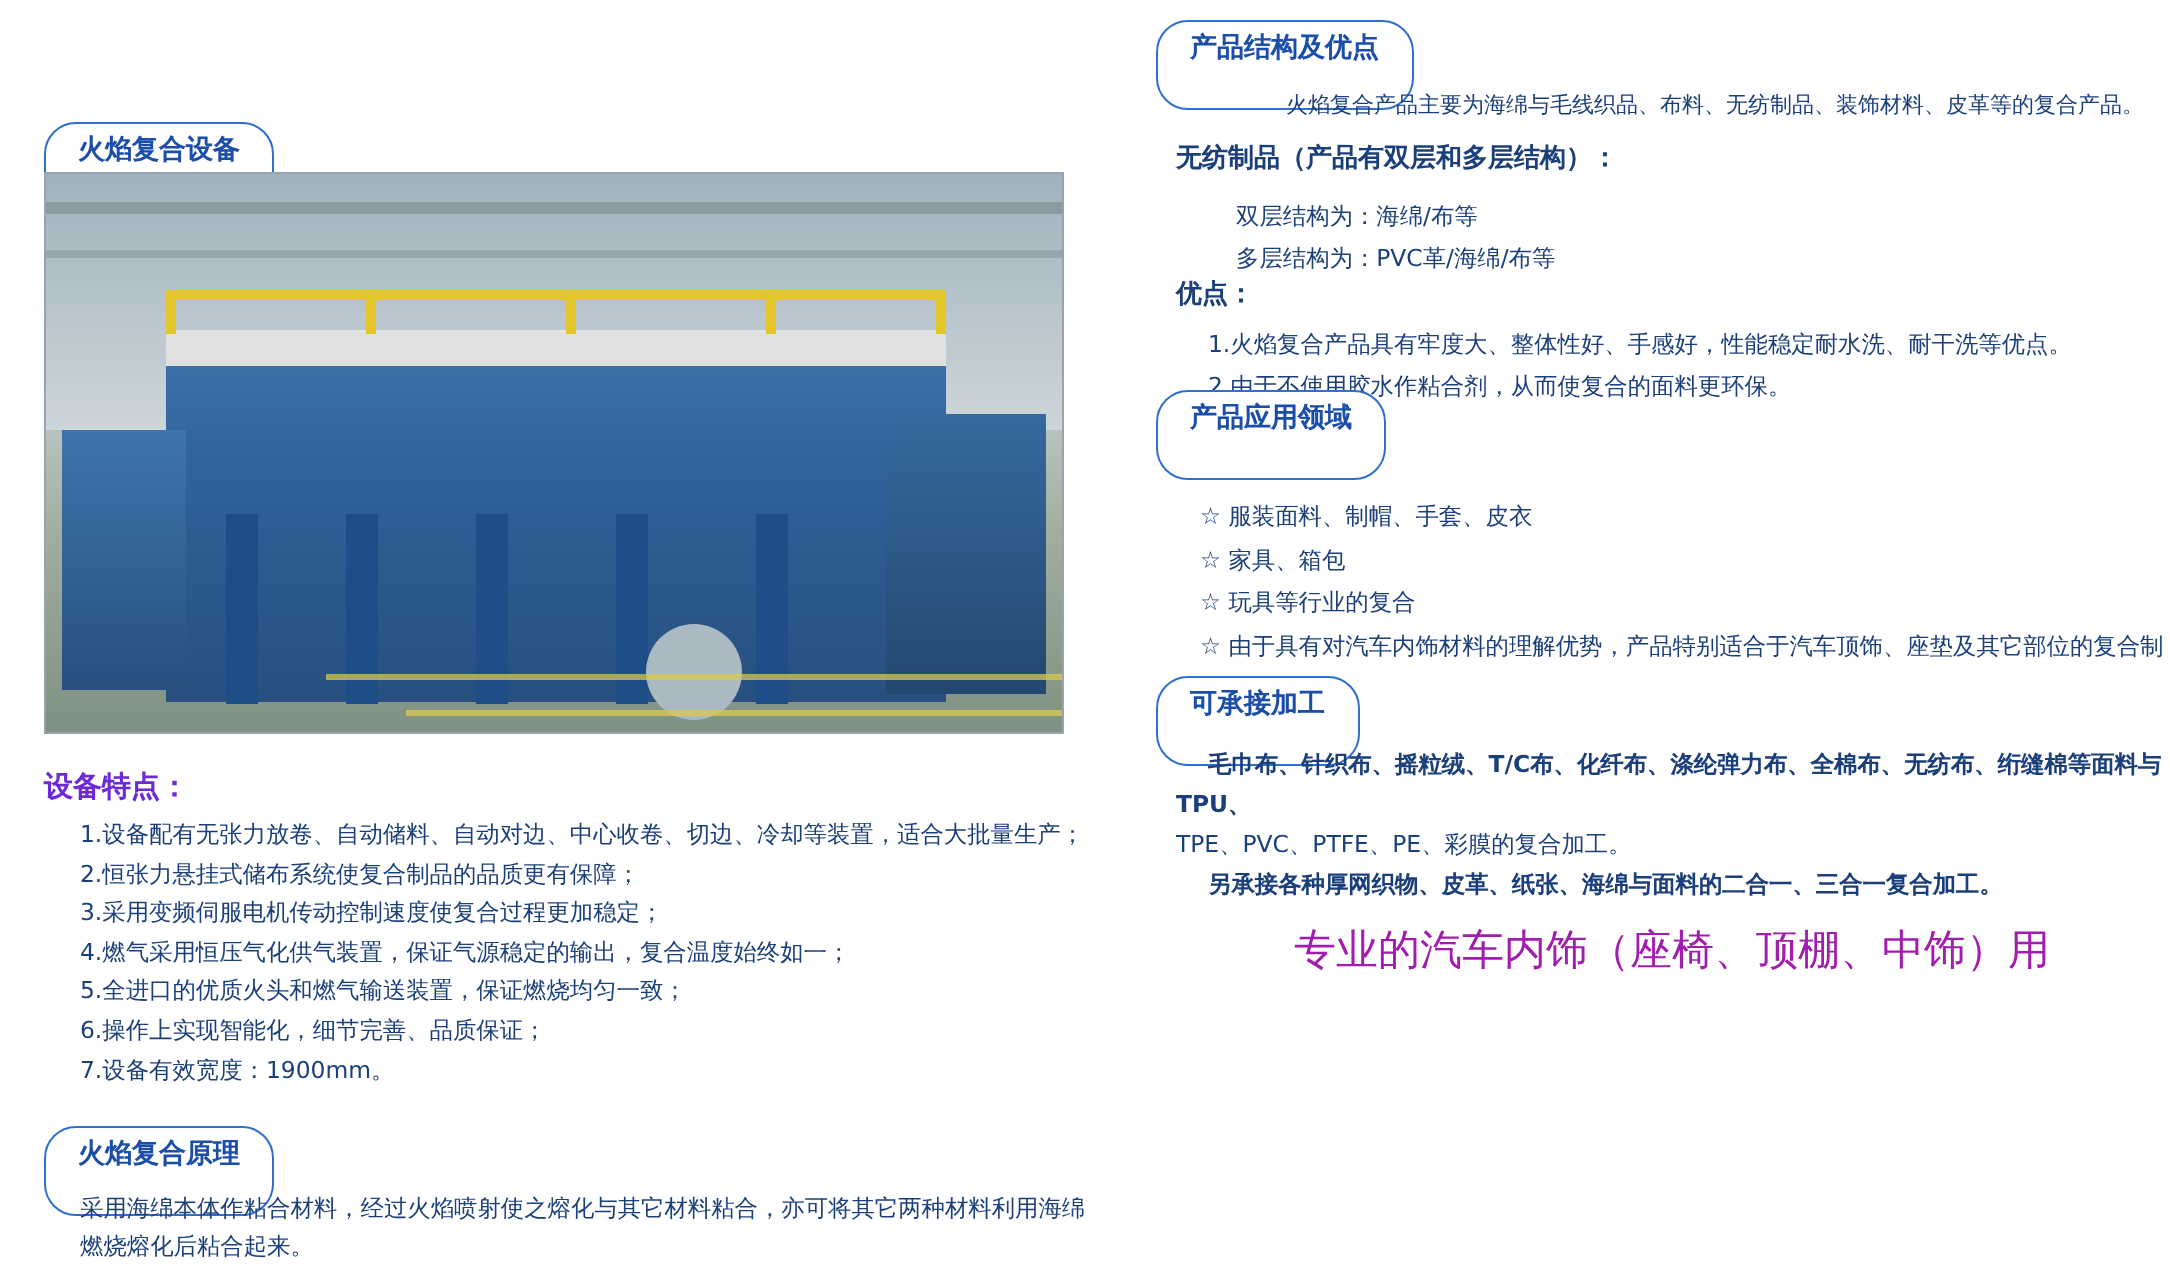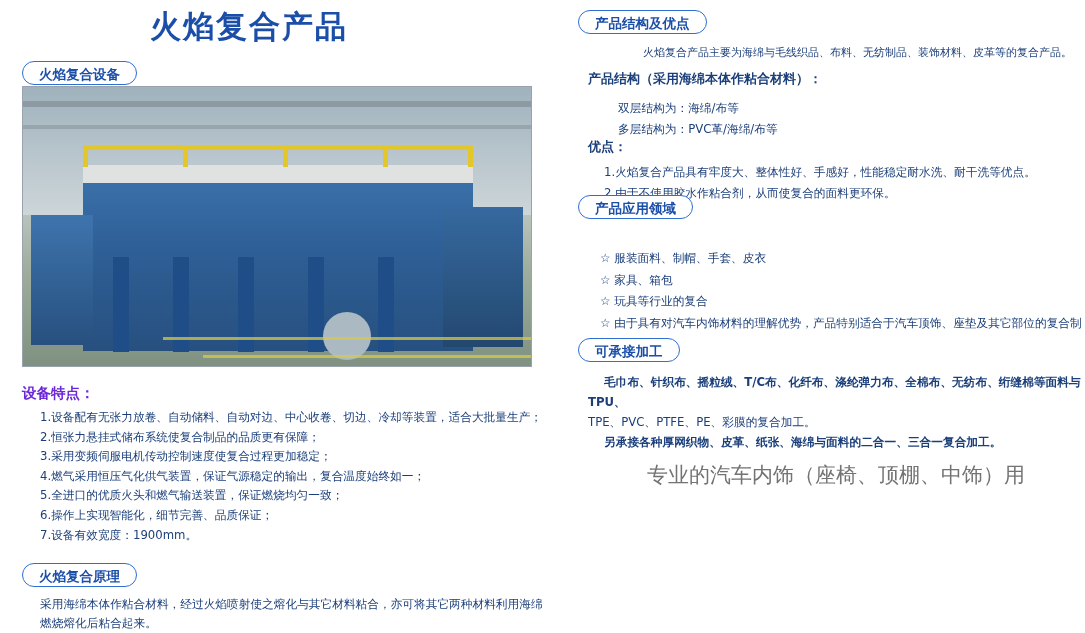--- a/index.html
+++ b/index.html
@@ -28,21 +28,21 @@
     font-weight: bold;
     color: #1b4ea8;
     letter-spacing: 2px;
     font-family: "DejaVu Sans", sans-serif;
   }
   
   .pill {
     display: inline-block;
     border: 1.5px solid #2f6fd0;
     border-radius: 16px;
-    padding: 4px 16px 0 16px;
+    padding: 4px 16px 21px 16px;
     color: #1b4ea8;
     font-weight: bold;
     font-size: 13.5px;
     background: #ffffff;
     white-space: nowrap;
     font-family: "DejaVu Sans", sans-serif;
   }
   .pill-eq {
     position: absolute;
     left: 22px; top: 61px;
@@ -164,32 +164,31 @@
     position:absolute; left: 22px; top: 372px; width: 497px;
     font-size: 11.7px; line-height: 20px;
   }
   .r-process-lines .indent { text-indent: 16px; font-weight: bold; }
   .bottom-slogan {
     position:absolute; left: 20px; top: 455px;
     width: 500px;
     text-align: center;
     font-size: 21px;
     line-height: 40px;
-    color: #737373;
+    color: #a21caf;
     font-family: "DejaVu Serif", serif;
   }
 </style>
 </head>
 <body>
 
 <div class="page">
 
   <div class="left-col">
 
-    <div class="main-title">火焰复合产品</div>
 
     <div class="pill pill-eq">火焰复合设备</div>
 
     <div class="photo-frame">
       <div class="photo-sky"></div>
       <div class="photo-floor"></div>
 
       <div class="wall-beam" style="left:0; top:14px; width:510px;"></div>
       <div class="wall-beam" style="left:0; top:38px; width:510px; height:4px; background:#98a5ad;"></div>
 
@@ -231,21 +230,21 @@
     <div class="pill pill-principle">火焰复合原理</div>
     <div class="principle-text txt">采用海绵本体作粘合材料，经过火焰喷射使之熔化与其它材料粘合，亦可将其它两种材料利用海绵燃烧熔化后粘合起来。</div>
   </div>
 
   <div class="right-col">
 
     <div class="pill pill-struct">产品结构及优点</div>
 
     <div class="r-intro txt">火焰复合产品主要为海绵与毛线织品、布料、无纺制品、装饰材料、皮革等的复合产品。</div>
 
-    <div class="r-sub1 txt">产品结构（采用海绵本体作粘合材料）：</div>
+    <div class="r-sub1 txt">无纺制品（产品有双层和多层结构）：</div>
 
     <div class="r-struct-lines txt">
       <div>双层结构为：海绵/布等</div>
       <div>多层结构为：PVC革/海绵/布等</div>
     </div>
 
     <div class="r-sub2 txt">优点：</div>
 
     <div class="r-adv-lines txt">
       <div>1.火焰复合产品具有牢度大、整体性好、手感好，性能稳定耐水洗、耐干洗等优点。</div>

